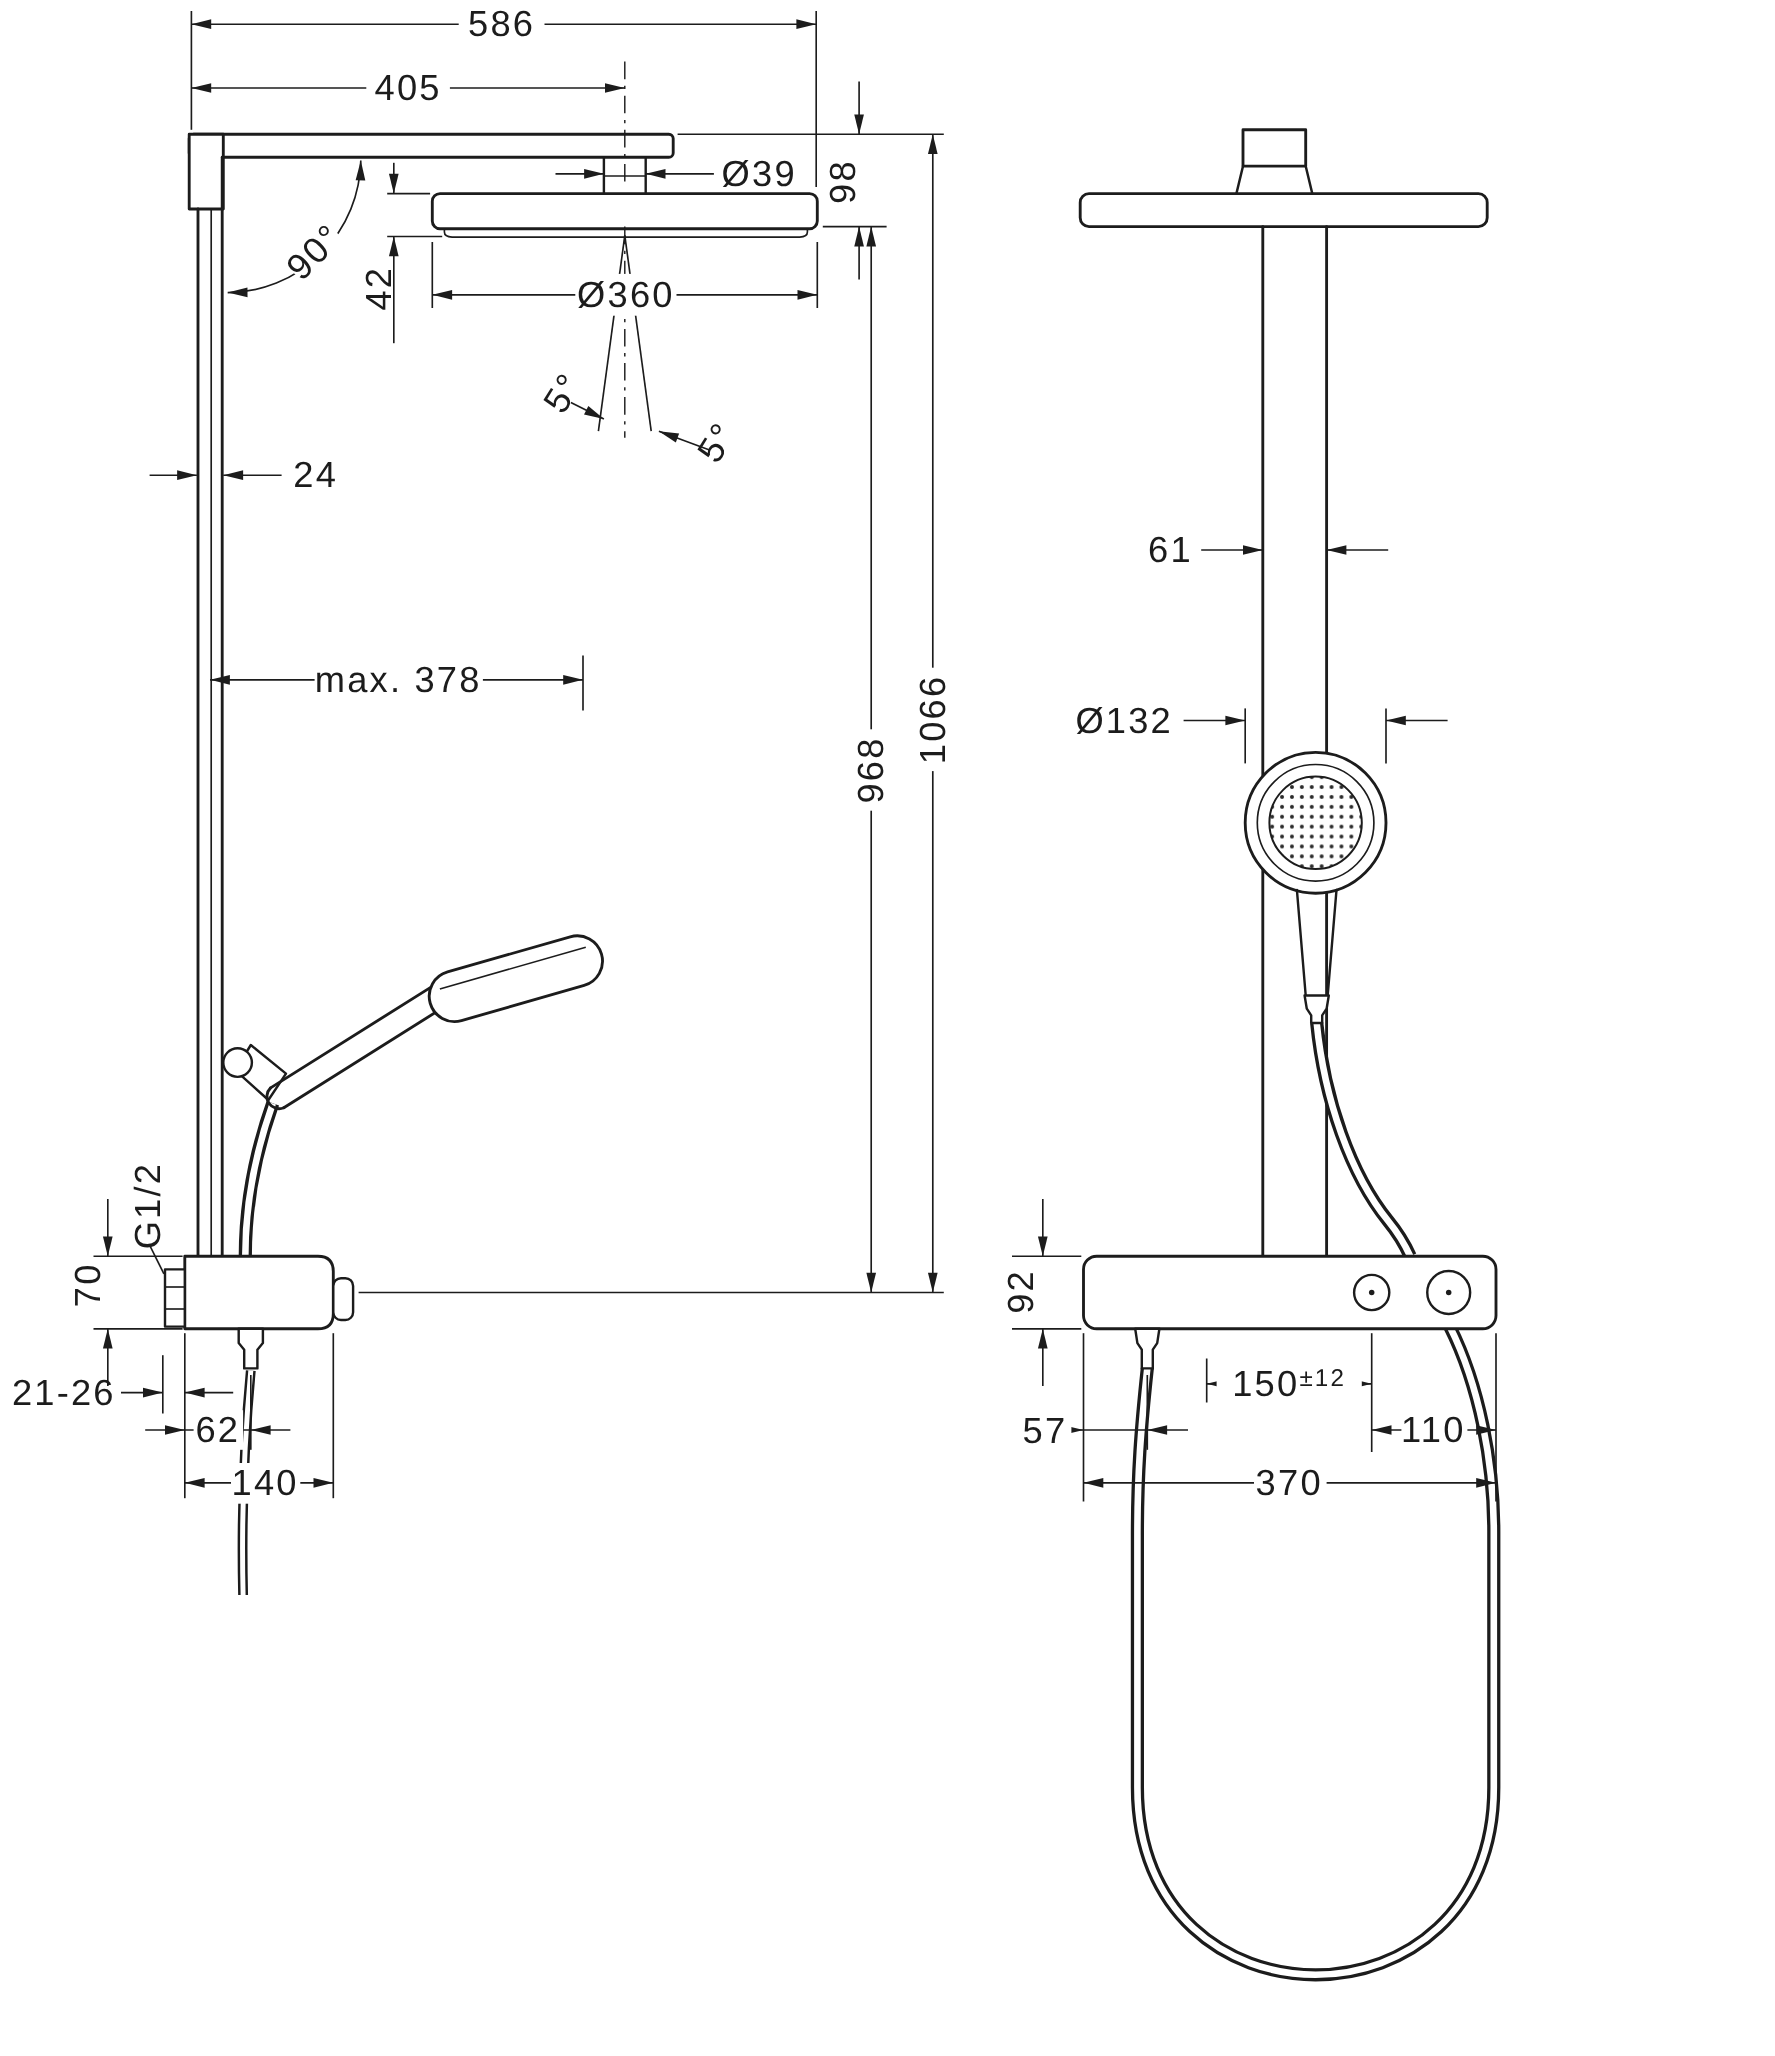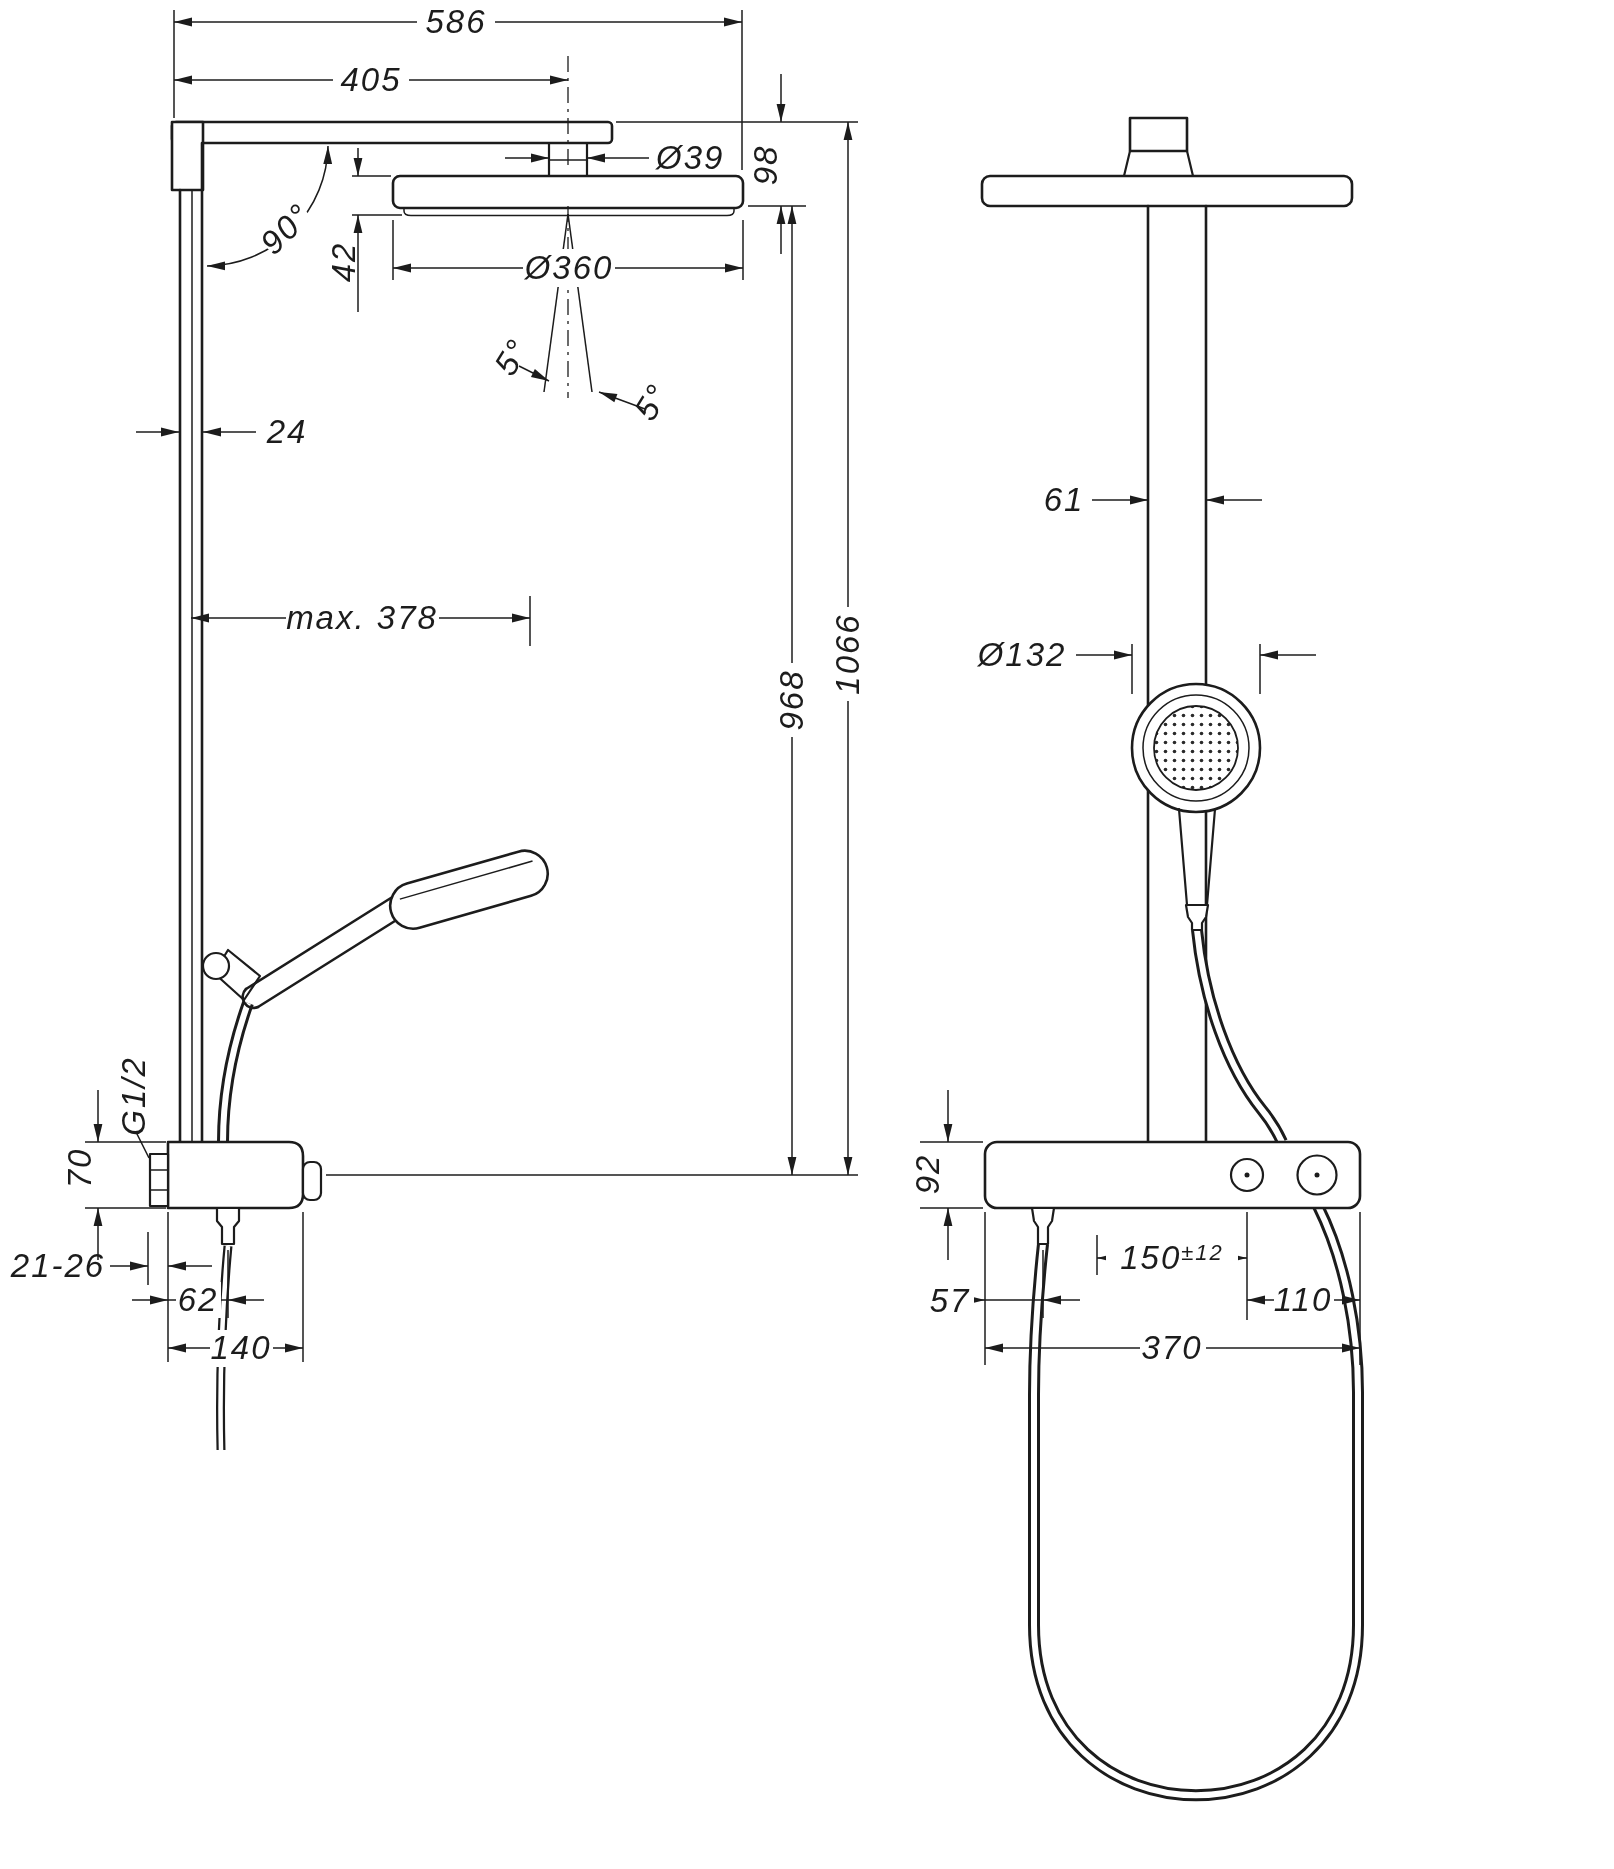--- a/index.html
+++ b/index.html
@@ -1,16 +1,16 @@
 <!DOCTYPE html>
 <html><head>
 <meta charset="utf-8">
 <style>
   html,body{margin:0;padding:0;background:#ffffff;}
-  .stage{position:relative;width:1614px;height:1869px;background:#ffffff;overflow:hidden;font-style:italic;}
+  .stage{position:relative;width:1614px;height:1869px;background:#ffffff;overflow:hidden;}
   svg{position:absolute;left:0;top:0;}
   svg text{font-family:"Liberation Sans",sans-serif;font-size:33px;fill:#1c1c1c;letter-spacing:2px;}
   .fw{fill:#ffffff;stroke:#1c1c1c;stroke-width:2.6;stroke-linejoin:round;}
   .f2{fill:#ffffff;stroke:#1c1c1c;stroke-width:2.2;stroke-linejoin:round;}
   .o {stroke:#1c1c1c;stroke-width:2.6;fill:none;stroke-linecap:round;}
   .o2{stroke:#1c1c1c;stroke-width:2.2;fill:none;stroke-linecap:round;}
   .t {stroke:#1c1c1c;stroke-width:1.5;fill:none;}
   .d {stroke:#1c1c1c;stroke-width:1.5;fill:none;}
   .cl{stroke:#1c1c1c;stroke-width:1.3;fill:none;stroke-dasharray:16 6 3 6;}
   .hz{stroke:#1c1c1c;stroke-width:12;fill:none;stroke-linecap:butt;}

